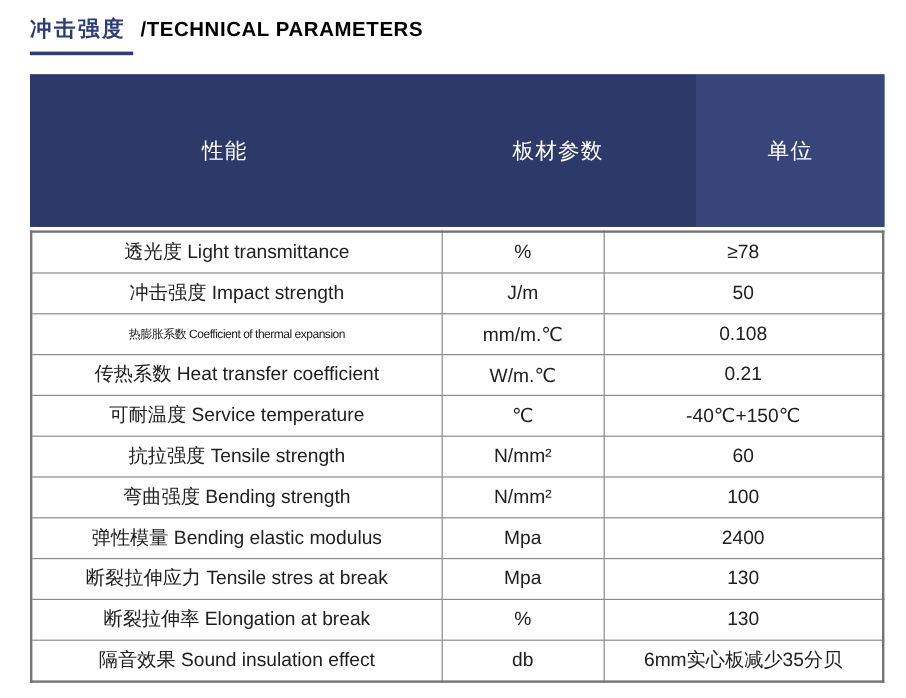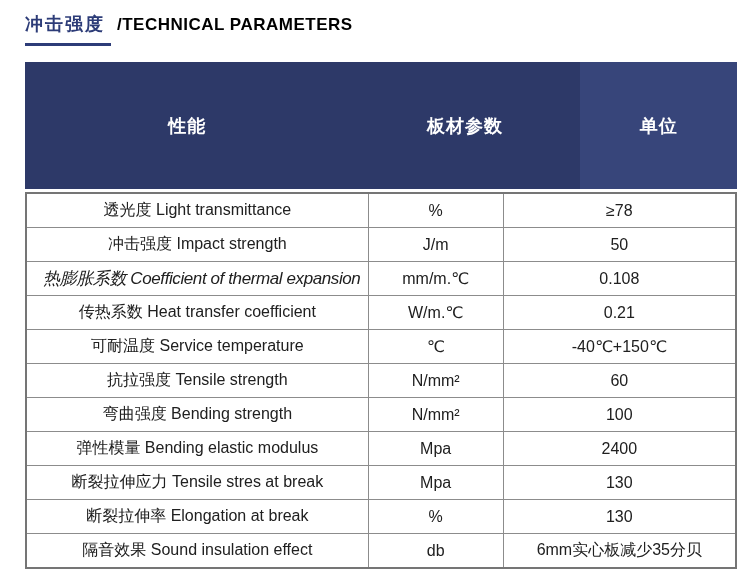--- a/index.html
+++ b/index.html
@@ -47,21 +47,21 @@
     width: 712px;
     height: 127px;
     background: #2d3968;
   }
   .th {
     display: flex;
     align-items: center;
     justify-content: center;
     color: #ffffff;
     font-size: 18px;
-    font-weight: bold;
+    font-weight: normal;
     letter-spacing: 1px;
   }
   .th-perf  { width: 45.6%; background: #2d3968; }
   .th-unit  { width: 22.0%; background: #37457a; }
   .th-value { width: 32.4%; background: #2d3968; }
   
   table.params {
     margin-top: 3px;
     width: 712px;
     border-collapse: collapse;
@@ -73,21 +73,21 @@
     height: 33px;
     text-align: center;
     vertical-align: middle;
     font-size: 16px;
     font-weight: 500;
     color: #202020;
     padding: 0 16px;
     overflow: hidden;
   }
   .cell-perf { white-space: nowrap; }
-  .cell-perf.tight { font-size: 17px; letter-spacing: -0.4px; font-style: italic; }
+  .cell-perf.tight { font-size: 10px; letter-spacing: -0.4px; }
   col.c-perf  { width: 48.2%; }
   col.c-unit  { width: 19.0%; }
   col.c-value { width: 32.8%; }
 </style>
 </head>
 <body>
 
 <div class="page">
 
   <div class="title-row">

